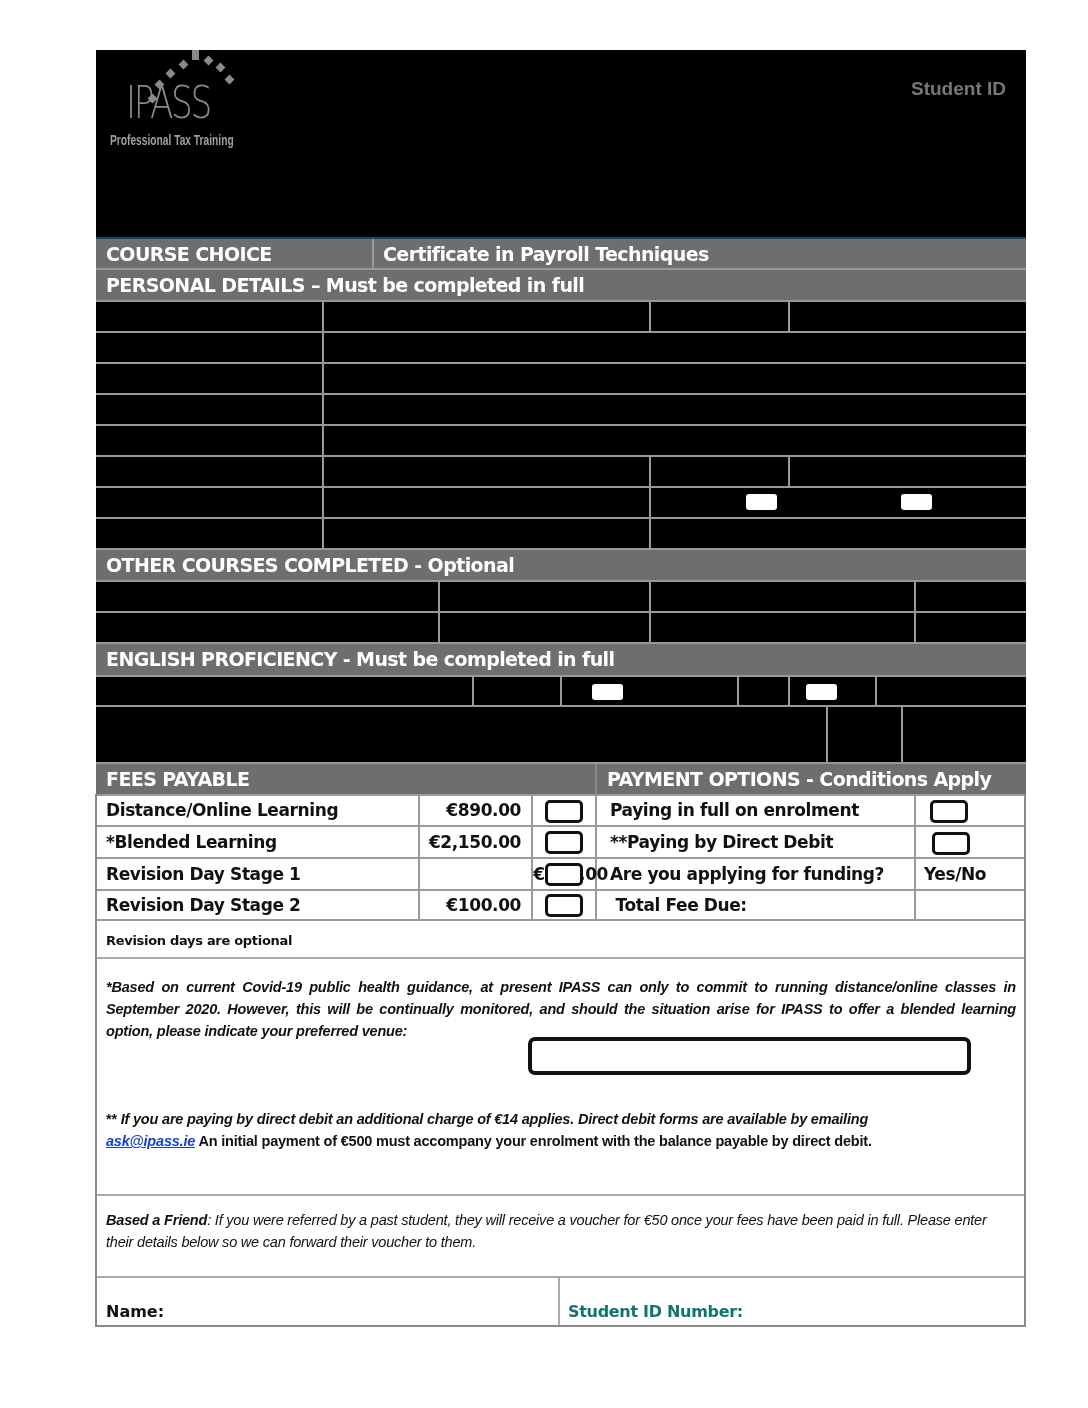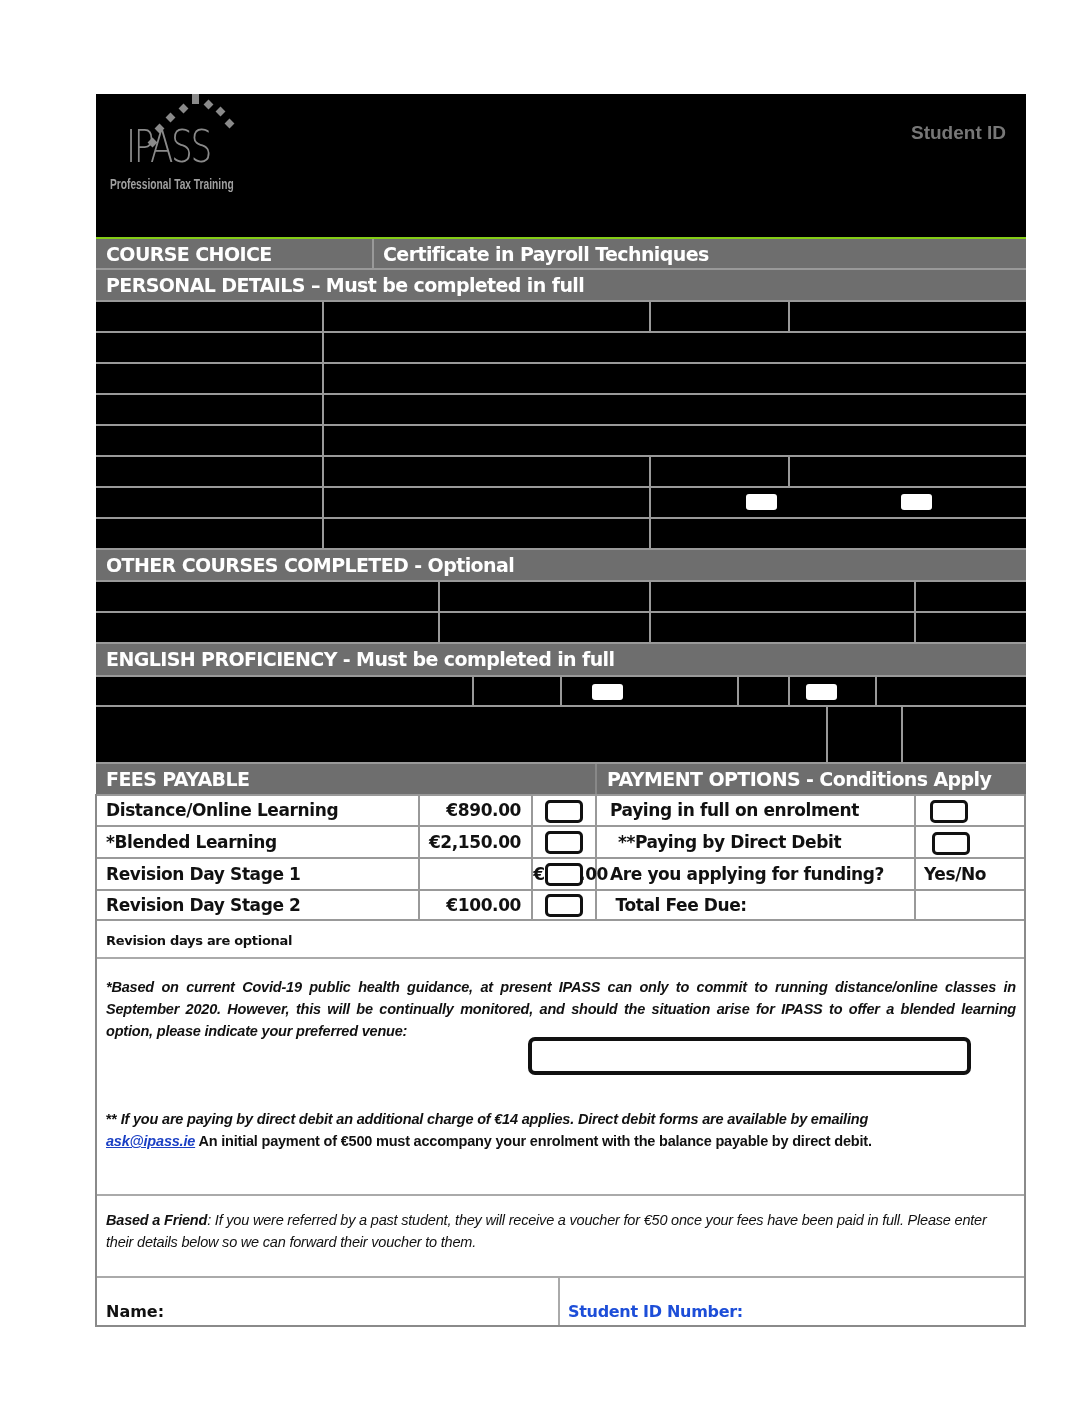--- a/index.html
+++ b/index.html
@@ -14,37 +14,37 @@
   .chk-white { background: #fff; border-radius: 3px; }
   .chk-outline { border: 3px solid #111; border-radius: 5px; background: #fff; }
   .note { font-family: "Liberation Sans", sans-serif; font-style: italic; font-weight: bold; font-size: 14.5px; color: #111; line-height: 22px; letter-spacing: -0.2px; }
   .note-plain { font-style: normal; }
   .link { color: #1a3fc4; text-decoration: underline; }
   .logo-dot { position: absolute; width: 7px; height: 7px; background: #8a8a8a; transform: rotate(45deg); }
 </style>
 </head>
 <body>
 
-<div class="abs black" style="left:96px; top:50px; width:930px; height:188px;margin-top:44px;">
+<div class="abs black" style="left:96px; top:50px; width:930px; height:188px;">
   <div class="abs" style="left:8px; top:0; width:170px; height:110px;">
     <span class="logo-dot" style="left:45px; top:45px;"></span>
     <span class="logo-dot" style="left:52px; top:31px;"></span>
     <span class="logo-dot" style="left:63px; top:20px;"></span>
     <span class="logo-dot" style="left:76px; top:11px;"></span>
     <span class="abs" style="left:88px; top:0px; width:7px; height:10px; background:#8a8a8a;"></span>
     <span class="logo-dot" style="left:101px; top:7px;"></span>
     <span class="logo-dot" style="left:113px; top:14px;"></span>
     <span class="logo-dot" style="left:122px; top:26px;"></span>
     <div class="abs" style="left:22px; top:28px; font-family:'DejaVu Sans', sans-serif; font-size:44px; color:#8a8a8a; letter-spacing:-3px; transform:scaleX(0.78); transform-origin:left; font-weight:300; line-height:50px;">IPASS</div>
     <div class="abs" style="left:6px; top:82px; font-family:'Liberation Sans', sans-serif; font-weight:bold; font-size:14px; color:#a0a0a0; transform:scaleX(0.73); transform-origin:left; white-space:nowrap; line-height:16px;">Professional Tax Training</div>
   </div>
   <div class="abs" style="right:20px; top:28px; font-family:'Liberation Sans', sans-serif; font-weight:bold; font-size:19px; color:#777;">Student ID</div>
 </div>
 
-<div class="abs grey" style="left:96px; top:237px; width:930px; height:32px; border-top:2px solid #84cc16;">
+<div class="abs grey" style="left:96px; top:237px; width:930px; height:32px; border-top:2px solid #0c4a6e;">
   <div class="abs hdr-text" style="left:0; top:0; font-weight:bold;">COURSE CHOICE</div>
   <div class="abs vl" style="left:276px; top:0; height:30px;"></div>
   <div class="abs hdr-text" style="left:277px; top:0;">Certificate in Payroll Techniques</div>
 </div>
 <div class="abs hl" style="left:96px; top:268px; width:930px;"></div>
 
 <div class="abs grey" style="left:96px; top:270px; width:930px; height:30px;">
   <div class="abs hdr-text" style="left:0; top:0;">PERSONAL DETAILS – Must be completed in full</div>
 </div>
 
@@ -138,21 +138,21 @@
     <div class="abs cell-txt" style="left:10px; top:0;">Revision Day Stage 2</div>
     <div class="abs cell-txt" style="right:74px; top:0;">€100.00</div>
     <div class="abs chk-outline" style="left:449px; top:4px; width:38px; height:23px;"></div>
   </div>
 
   <div class="abs" style="left:501px; top:1px; width:429px; height:31px;">
     <div class="abs cell-txt" style="left:13px; top:0;">Paying in full on enrolment</div>
     <div class="abs chk-outline" style="left:333px; top:5px; width:38px; height:23px;"></div>
   </div>
   <div class="abs" style="left:501px; top:33px; width:429px; height:31px;">
-    <div class="abs cell-txt" style="left:13px; top:0;margin-left:8px;">**Paying by Direct Debit</div>
+    <div class="abs cell-txt" style="left:13px; top:0;">**Paying by Direct Debit</div>
     <div class="abs chk-outline" style="left:335px; top:5px; width:38px; height:23px;"></div>
   </div>
   <div class="abs" style="left:501px; top:65px; width:429px; height:31px;">
     <div class="abs cell-txt" style="left:13px; top:0;">Are you applying for funding?</div>
     <div class="abs cell-txt" style="left:327px; top:0;">Yes/No</div>
   </div>
   <div class="abs" style="left:501px; top:96px; width:429px; height:31px;">
     <div class="abs cell-txt" style="left:13px; top:0; white-space:pre;"> Total Fee Due:</div>
     <div class="abs" style="left:319px; top:0; width:108px; height:29px;"></div>
   </div>
@@ -177,18 +177,18 @@
   <span style="font-weight:bold;">Based a Friend</span><span>: If you were referred by a past student, they will receive a voucher for €50 once your fees have been paid in full. Please enter their details below so we can forward their voucher to them.</span>
 </div>
 
 <div class="abs hl" style="left:96px; top:1276px; width:930px; background:#aaa;"></div>
 <div class="abs vl" style="left:558px; top:1277px; height:50px; background:#aaa;"></div>
 
 <div class="abs" style="left:98px; top:1278px; width:460px; height:48px;">
   <div class="abs" style="left:8px; top:24px; font-family:'DejaVu Sans', sans-serif; font-weight:bold; font-size:16px; color:#111;">Name:</div>
 </div>
 <div class="abs" style="left:560px; top:1278px; width:464px; height:48px;">
-  <div class="abs" style="left:8px; top:24px; font-family:'DejaVu Sans', sans-serif; font-weight:bold; font-size:16px; color:#1d4ed8; letter-spacing:-0.3px;">Student ID Number:</div>
+  <div class="abs" style="left:8px; top:24px; font-family:'DejaVu Sans', sans-serif; font-weight:bold; font-size:16px; color:#0f766e; letter-spacing:-0.3px;">Student ID Number:</div>
 </div>
 
 <div class="abs vl" style="left:95px; top:794px; height:533px; background:#8a8a8a;"></div>
 <div class="abs vl" style="left:1024px; top:794px; height:533px; background:#8a8a8a;"></div>
 <div class="abs hl" style="left:95px; top:1325px; width:931px; background:#8a8a8a;"></div>
 
 </body></html>

